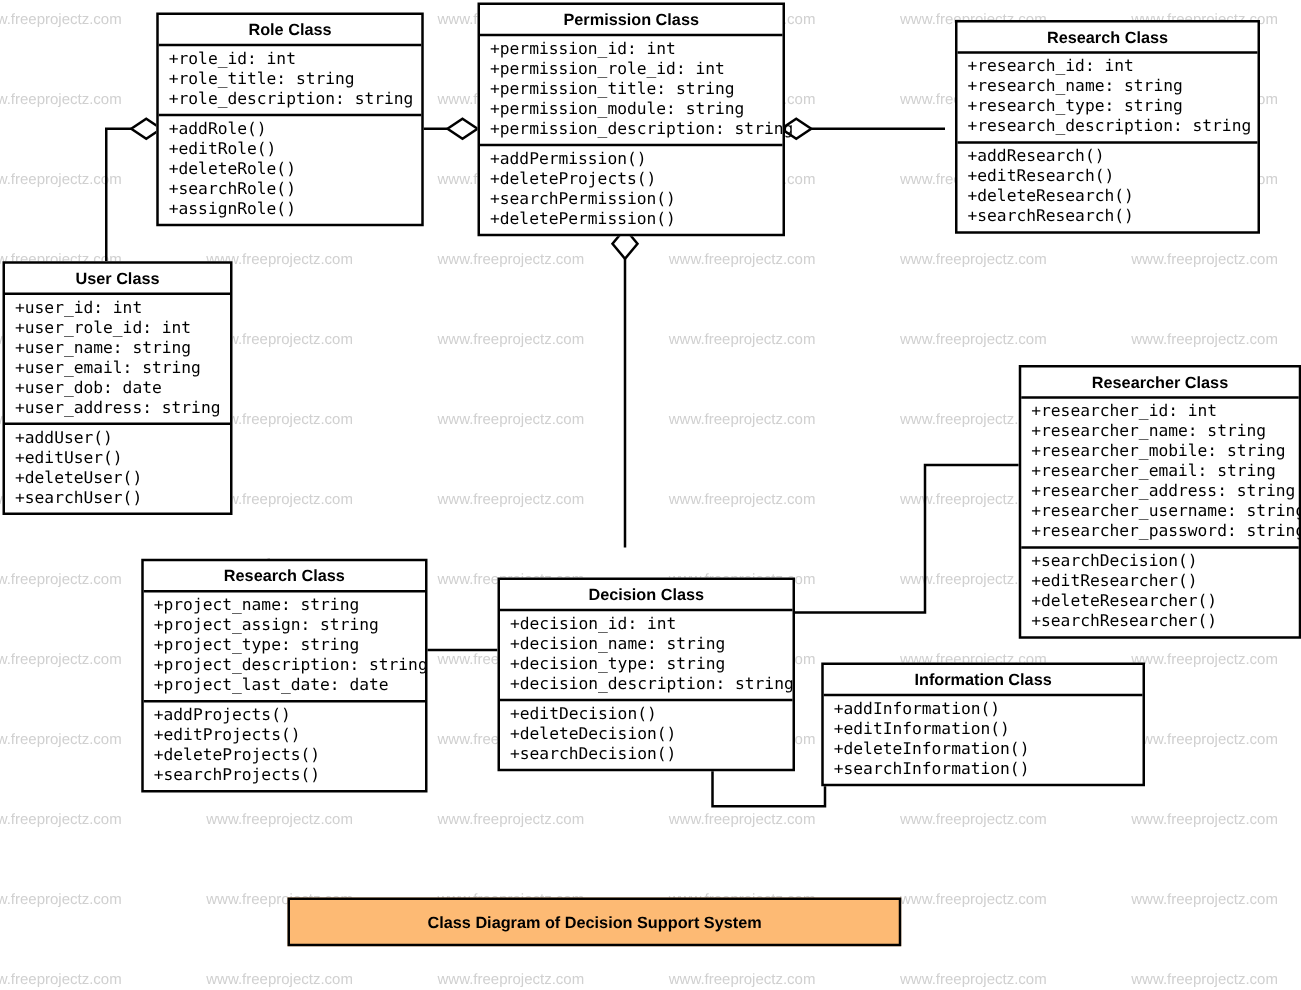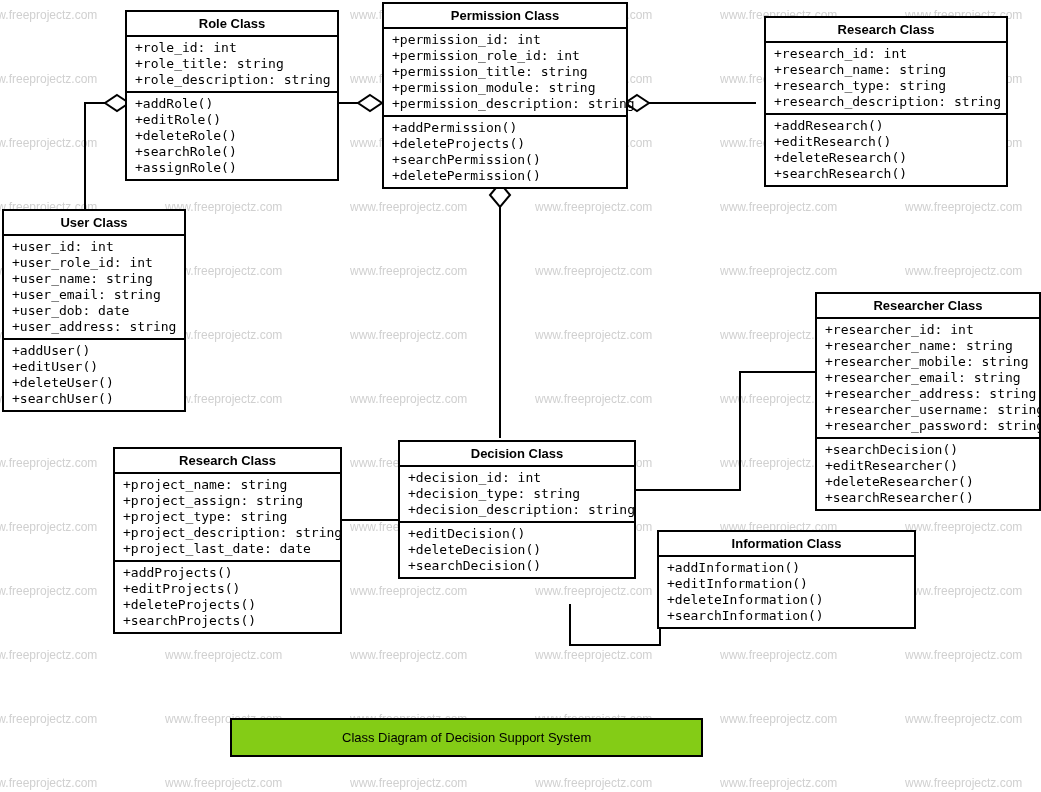--- a/index.html
+++ b/index.html
@@ -4,21 +4,21 @@
 <style>
   html,body{margin:0;padding:0;font-family:"Segoe UI",Arial,sans-serif;font-size:13px;background:#fff;}
   .canvas{position:relative;width:1041px;height:792px;}
   .watermark{position:absolute;inset:0;pointer-events:none;color:#d0d0d0;font-size:12px;overflow:hidden;}
   .watermark span{position:absolute;white-space:nowrap;}
   .class-box{position:absolute;background:#fff;border:2px solid #000;display:flex;flex-direction:column;}
   .class-title{font-weight:bold;text-align:center;padding:4px 10px;border-bottom:2px solid #000;}
   .section{border-bottom:2px solid #000;padding:3px 8px;display:flex;flex-direction:column;}
   .section:last-child{border-bottom:none;}
   .row{font-family:Consolas,Menlo,monospace;font-size:13px;line-height:16px;white-space:nowrap;}
-  .caption-box{position:absolute;border:2px solid #000;background:#84cc16;padding:10px 110px;font-weight:normal;}
+  .caption-box{position:absolute;border:2px solid #000;background:#fdba74;padding:10px 110px;font-weight:bold;}
   svg.lines{position:absolute;inset:0;pointer-events:none;}
   .diamond{fill:#fff;stroke:#000;stroke-width:2;}
   .edge{stroke:#000;stroke-width:2;fill:none;}
 </style>
 </head>
 <body>
 
 <div class="canvas">
 
   <div class="watermark" id="wm">
@@ -219,24 +219,25 @@
         <div class="row">+project_last_date: date</div>
       </div>
     <div class="section">
         <div class="row">+addProjects()</div>
         <div class="row">+editProjects()</div>
         <div class="row">+deleteProjects()</div>
         <div class="row">+searchProjects()</div>
       </div>
   </div>
 
-  <div class="class-box" style="left:398px;top:440px;width:234px;">
+  <div class="class-box" style="left:398px;top:462px;width:234px;">
     <div class="class-title">Decision Class</div>
     <div class="section">
         <div class="row">+decision_id: int</div>
+        <div class="row">+decision_name: string</div>
         <div class="row">+decision_type: string</div>
         <div class="row">+decision_description: string</div>
       </div>
     <div class="section">
         <div class="row">+editDecision()</div>
         <div class="row">+deleteDecision()</div>
         <div class="row">+searchDecision()</div>
       </div>
   </div>
 

